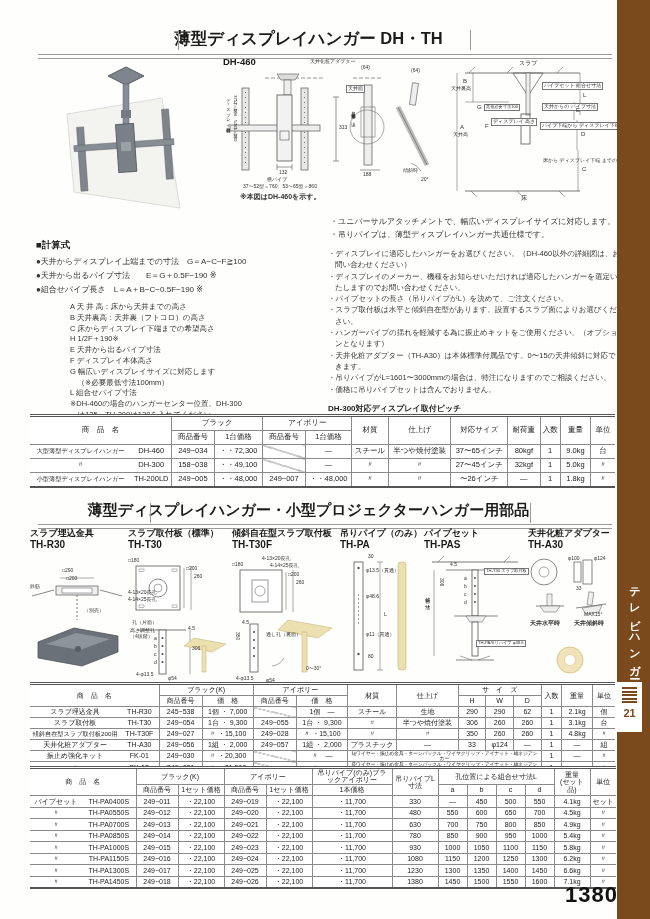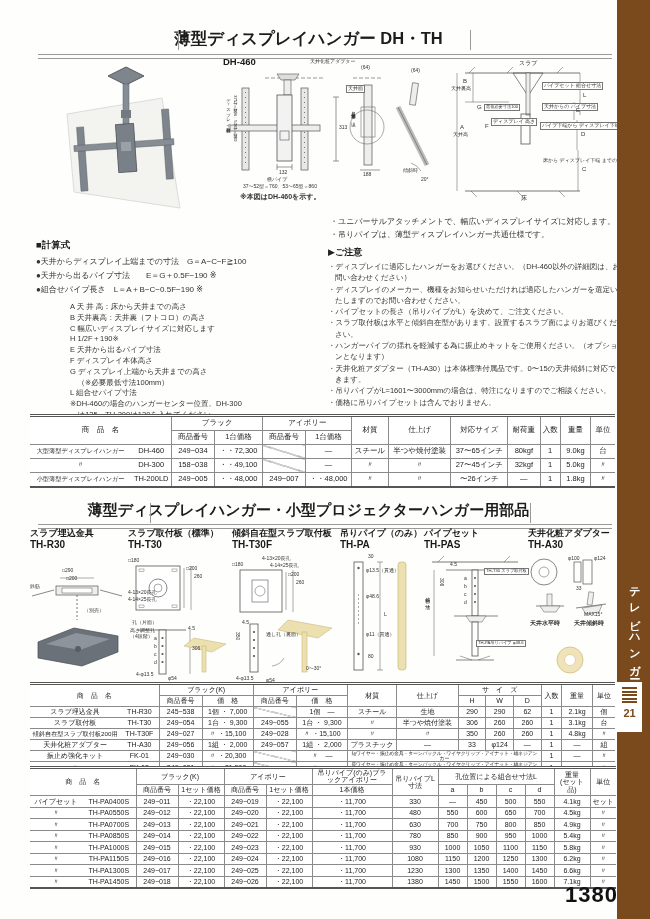--- a/index.html
+++ b/index.html
@@ -195,34 +195,33 @@
   <div class="blk" style="left:36px;top:239px;width:290px">
     <div class="h-keisan">■計算式</div>
     <div class="formulas" style="margin-top:3px">
         <div>●天井からディスプレイ上端までの寸法　G＝A−C−F≧100</div>
         <div>●天井から出るパイプ寸法　　E＝G＋0.5F−190 ※</div>
         <div>●組合せパイプ長さ　L＝A＋B−C−0.5F−190 ※</div>
       </div>
     <div class="legend">
         <div>A 天 井 高：床から天井までの高さ</div>
         <div>B 天井裏高：天井裏（フトコロ）の高さ</div>
-        <div>C 幅広いディスプレイサイズに対応します</div>
+        <div>C 床からディスプレイ下端までの希望高さ</div>
         <div>H 1/2F＋190※</div>
         <div>E 天井から出るパイプ寸法</div>
         <div>F ディスプレイ本体高さ</div>
-        <div>G ディスプレイ上端から天井までの高さ</div>
+        <div>G 幅広いディスプレイサイズに対応します</div>
         <div>　（※必要最低寸法100mm）</div>
         <div>L 組合せパイプ寸法</div>
         <div>※DH-460の場合のハンガーセンター位置。DH-300</div>
         <div>　は135、TH-200は130を入れてください。</div>
       </div>
   </div>
 
   <div class="blk" style="left:328px;top:246px;width:293px">
-    <div class="h-caution">▶ご注意</div>
     <div class="caution-items" style="margin-top:2px">
         <div>・ディスプレイに適応したハンガーをお選びください。（DH-460以外の詳細図は、お問い合わせください）</div>
         <div>・ディスプレイのメーカー、機種をお知らせいただければ適応したハンガーを選定いたしますのでお問い合わせください。</div>
         <div>・パイプセットの長さ（吊りパイプがL）を決めて、ご注文ください。</div>
         <div>・スラブ取付板は水平と傾斜自在型があります。設置するスラブ面によりお選びください。</div>
         <div>・ハンガーパイプの揺れを軽減する為に振止めキットをご使用ください。（オプションとなります）</div>
         <div>・天井化粧アダプター（TH-A30）は本体標準付属品です。0〜15の天井傾斜に対応できます。</div>
         <div>・吊りパイプがL=1601〜3000mmの場合は、特注になりますのでご相談ください。</div>
         <div>・価格に吊りパイプセットは含んでおりません。</div>
       </div>

